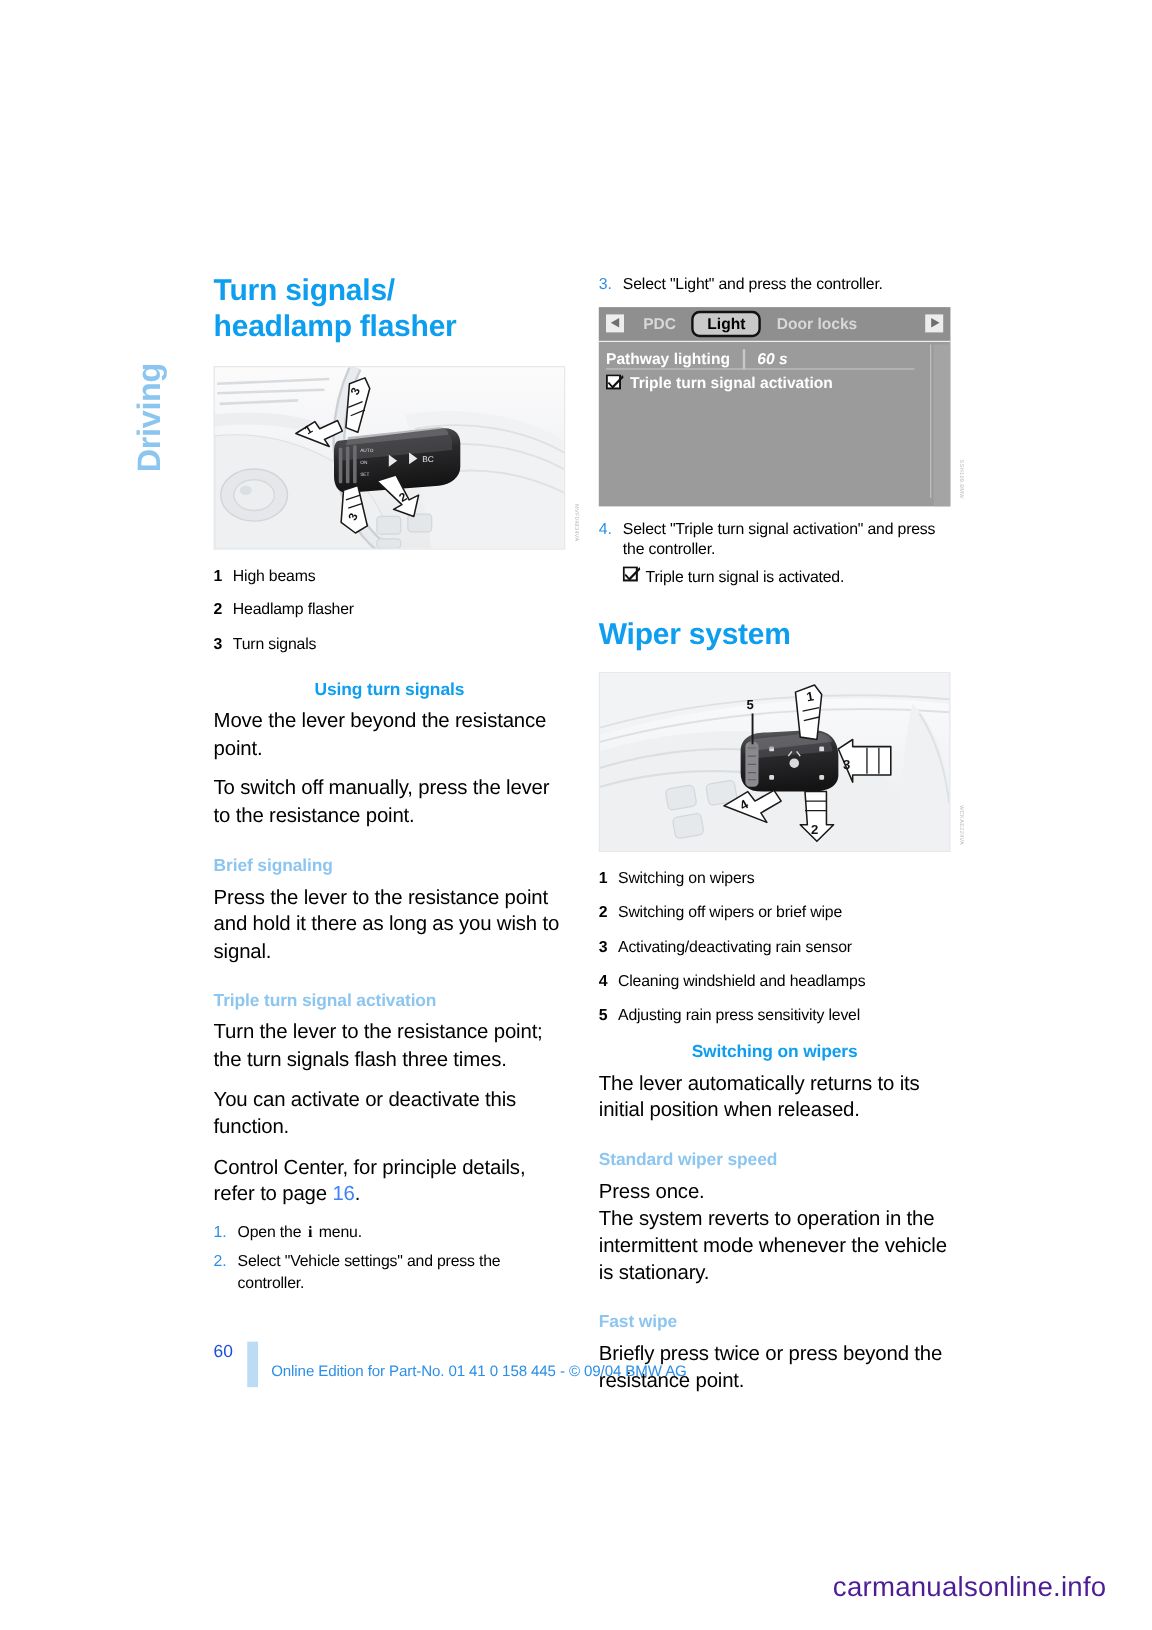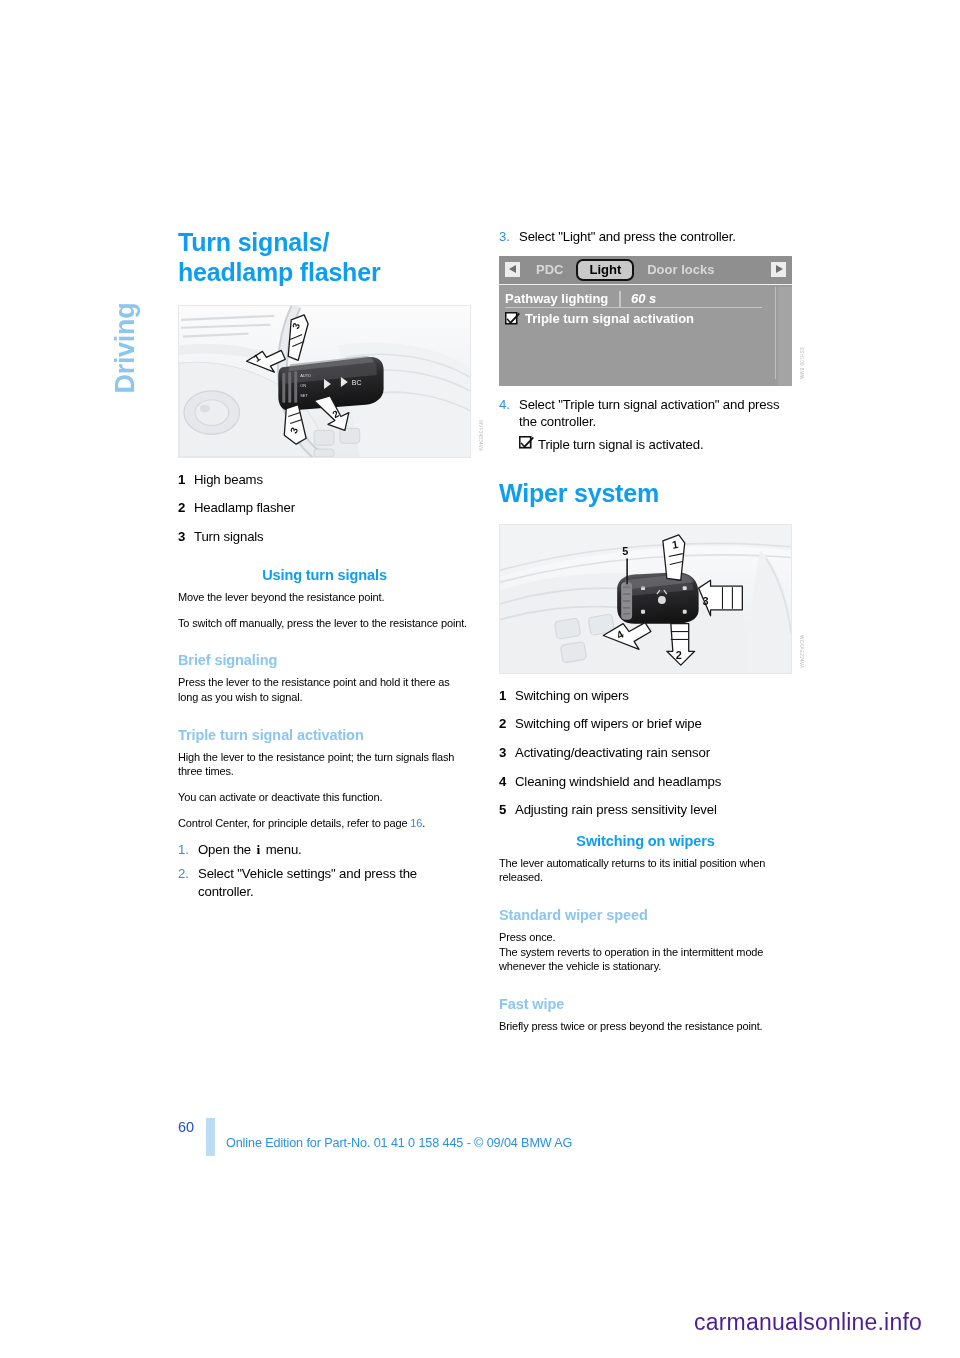--- a/index.html
+++ b/index.html
@@ -78,21 +78,21 @@
   }
   h3.subsub {
     font-size: 14.5px;
     font-weight: bold;
     color: #8cc6f0;
     letter-spacing: -0.1px;
     margin-top: 22px;
     margin-bottom: 7px;
   }
   p.body {
-    font-size: 11px;
+    font-size: 17px;
     color: #000000;
     line-height: 1.33;
     margin-bottom: 11px;
     letter-spacing: -0.15px;
   }
   p.body.tight { margin-bottom: 0; }
 
   .pagelink { color: #3b82f6; }
 
   
@@ -233,21 +233,21 @@
     background: #f4f5f6;
     border: 1px solid #e6e8ea;
     overflow: hidden;
     position: relative;
   }
   .fig-frame svg { display: block; width: 100%; height: 100%; }
 
   
   .idrive {
     width: 293px;
-    height: 130px;
+    height: 166px;
     background: #9b9b9b;
     position: relative;
     font-family: "Liberation Sans", sans-serif;
     overflow: hidden;
   }
   .idrive-tabs {
     position: relative;
     height: 29px;
     background: #8f8f8f;
     display: flex;
@@ -517,21 +517,21 @@
 
       <h2 class="sub">Using turn signals</h2>
       <p class="body">Move the lever beyond the resistance point.</p>
       <p class="body">To switch off manually, press the lever to the resistance point.</p>
 
 
       <h3 class="subsub">Brief signaling</h3>
       <p class="body">Press the lever to the resistance point and hold it there as long as you wish to signal.</p>
 
       <h3 class="subsub">Triple turn signal activation</h3>
-      <p class="body">High the lever to the resistance point; the turn signals flash three times.</p>
+      <p class="body">Turn the lever to the resistance point; the turn signals flash three times.</p>
       <p class="body">You can activate or deactivate this function.</p>
       <p class="body"><span>Control Center, for principle details, refer to page </span><span class="pagelink">16</span><span>.</span></p>
 
       <div class="steps">
         <div class="step-row">
           <span class="step-num">1.</span>
           <span class="step-txt"><span>Open the </span><span class="i-glyph">i</span><span> menu.</span></span>
         </div>
         <div class="step-row">
           <span class="step-num">2.</span>

